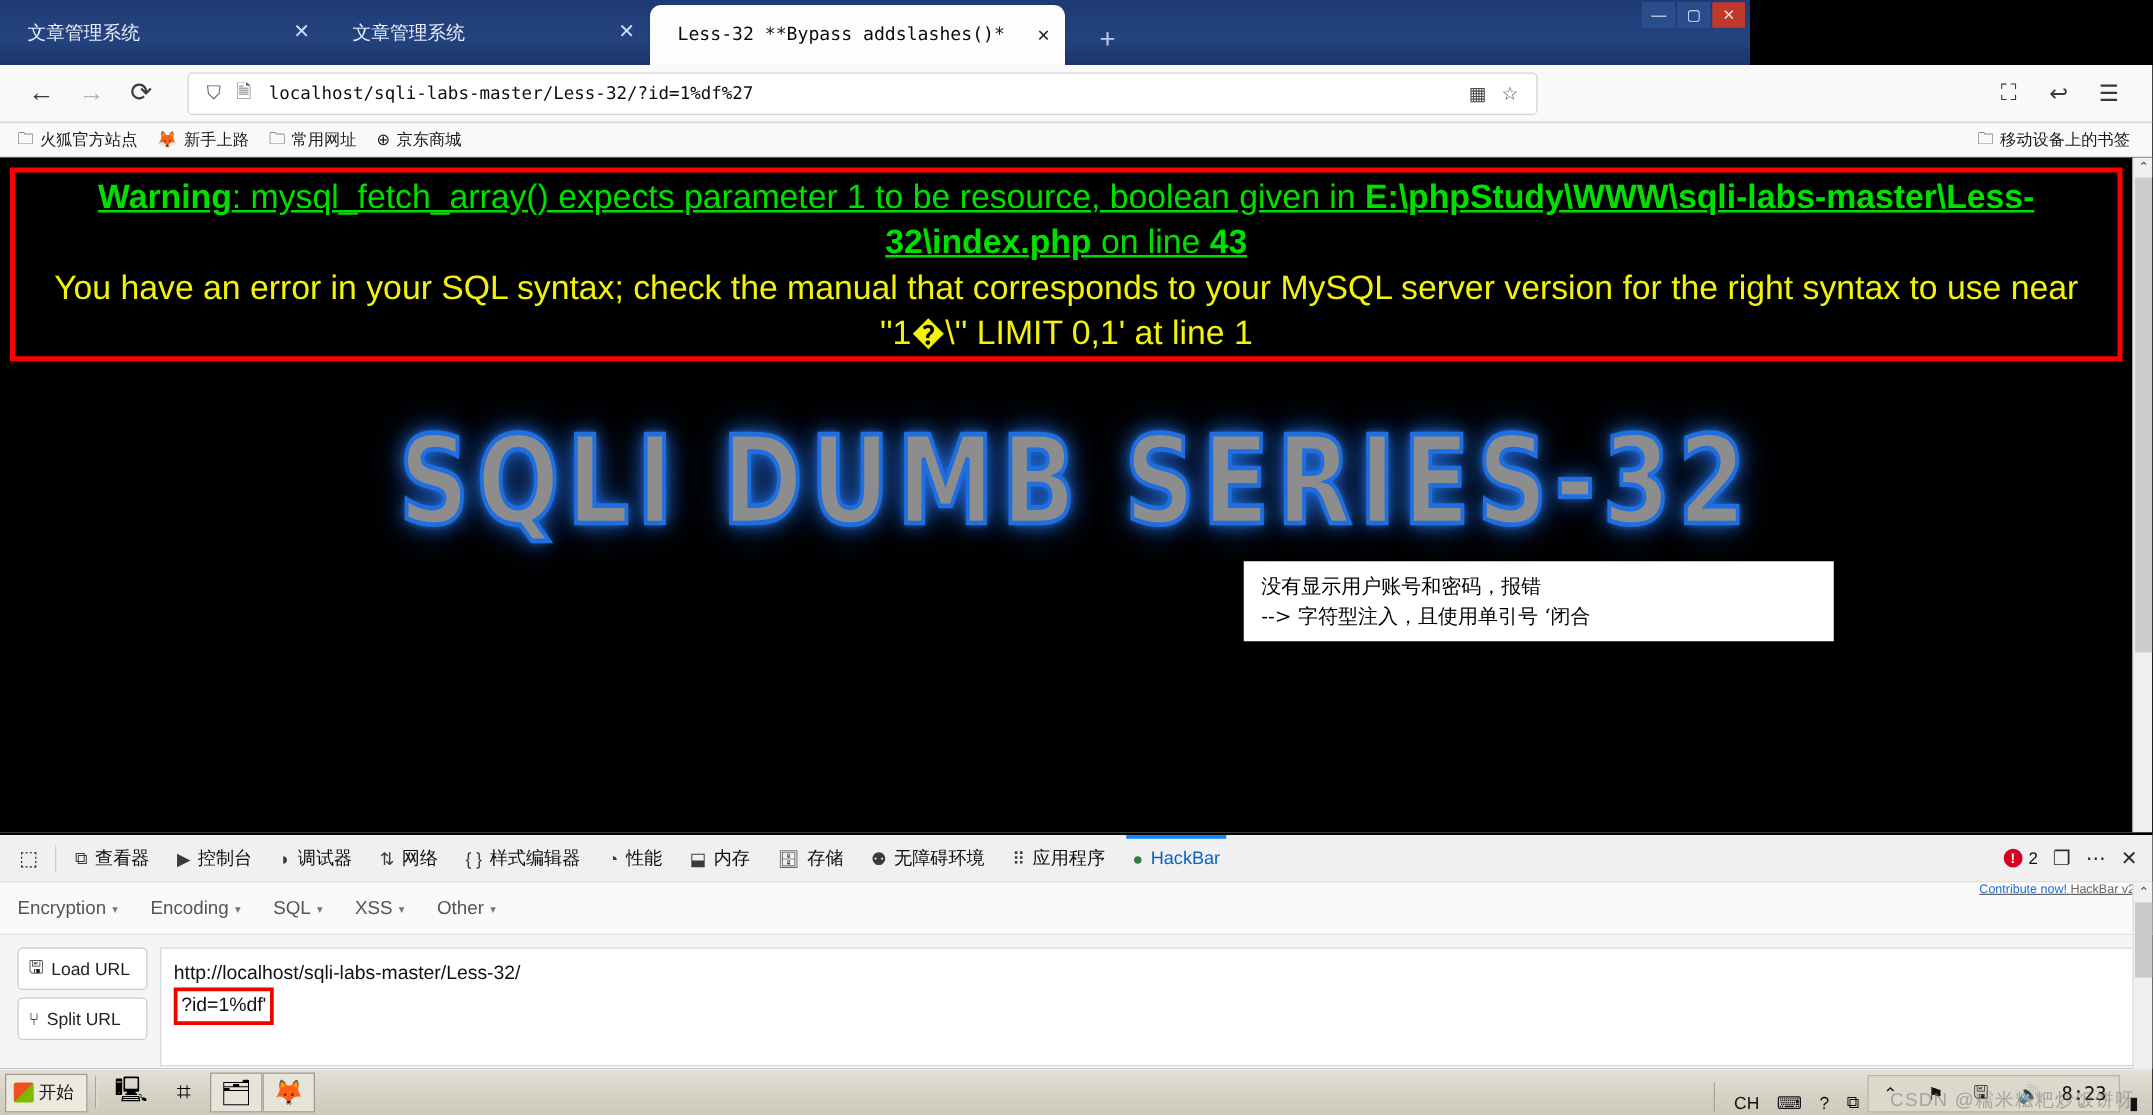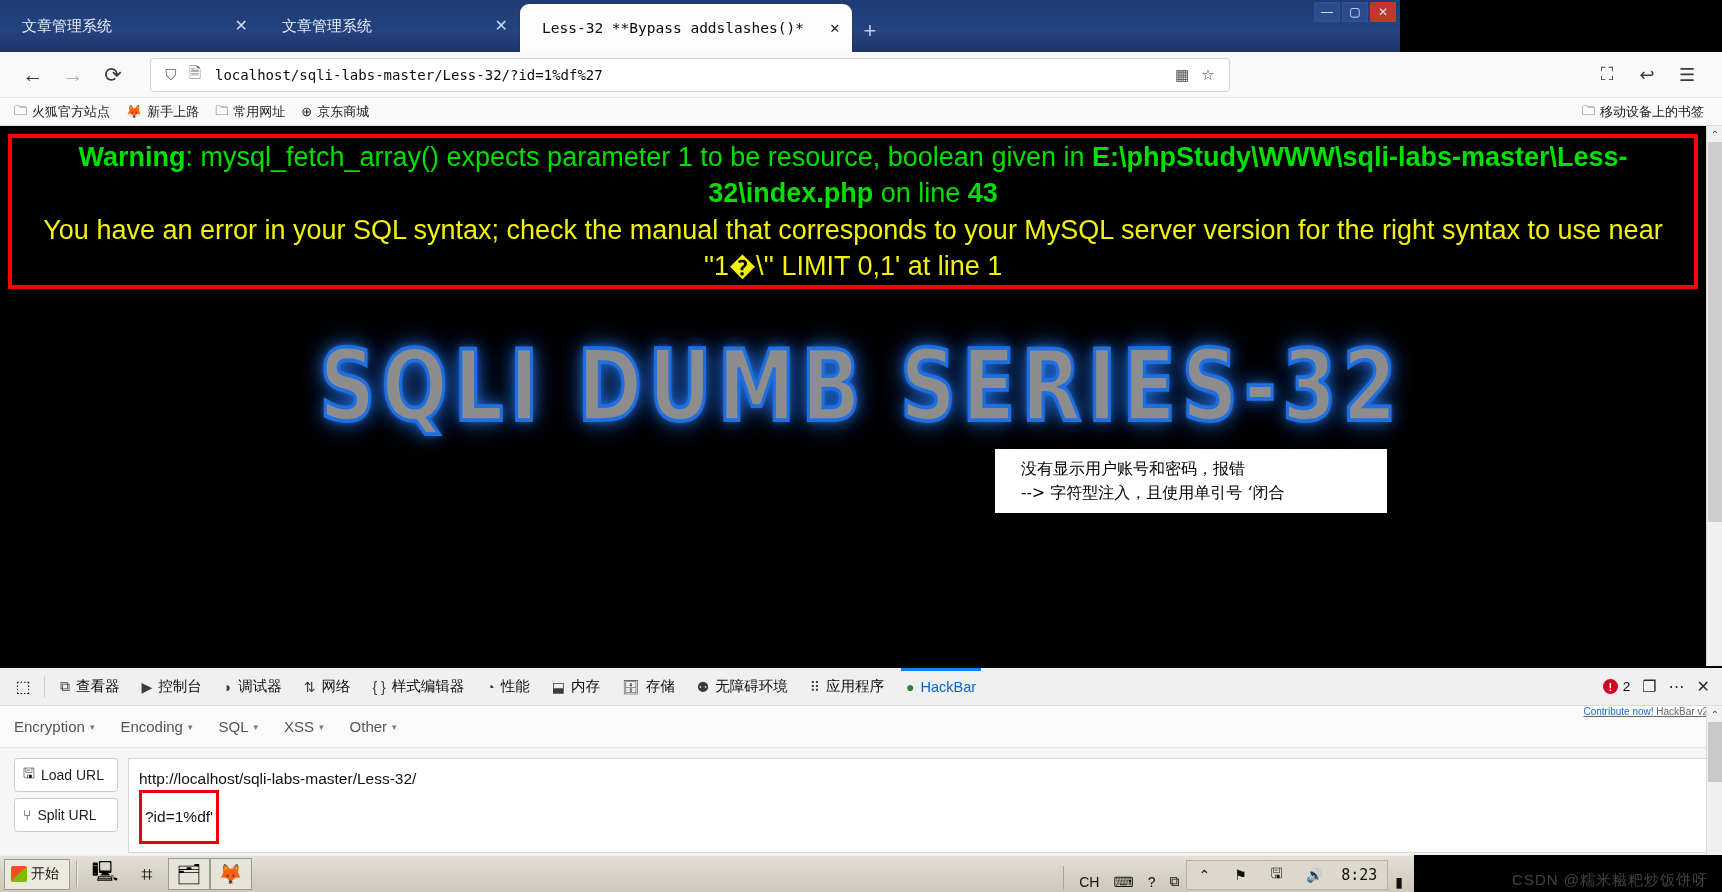--- a/index.html
+++ b/index.html
@@ -27,21 +27,21 @@
   }
   .tab .tab-title { white-space: nowrap; overflow: hidden; text-overflow: ellipsis; }
   .tab .tab-close {
     margin-left: auto; padding-left: 26px;
     color: #cfdbf3; font-size: 16px; line-height: 1;
   }
   .tab.active {
     background: #fdfdfd;
     color: #0b0b0b;
     border-radius: 9px 9px 0 0;
-    margin: 4px 0 0 0;
+    margin: 4px 16px 0 0;
     height: 48px;
     font-family: "DejaVu Sans Mono", monospace;
     font-size: 14.5px;
     box-shadow: 0 0 0 1px rgba(0,0,0,.08);
     min-width: 280px;
   }
   .tab.active .tab-close { color: #222; }
   .newtab {
     color: #bcccea; font-size: 22px; padding: 0 10px 10px 12px; line-height: 1;
     align-self: flex-end;
@@ -107,28 +107,29 @@
   }
   .errbox {
     position: absolute; left: 8px; top: 8px; width: 1690px; height: 155px;
     border: 4px solid #ff0000; background: #000;
     display: flex; flex-direction: column; justify-content: center;
     padding: 4px 10px;
   }
   .warnline {
     color: #00e000; font-size: 27px; line-height: 1.35; text-align: center;
     font-family: "Liberation Sans", sans-serif;
+    text-decoration: underline;
   }
   .warnline b { color: #00e000; font-weight: bold; }
   .sqlline {
     color: #f2f20a; font-size: 27px; line-height: 1.35; text-align: center;
   }
 
   .notebox {
-    position: absolute; left: 995px; top: 323px; width: 392px; padding: 8px 26px;
+    position: absolute; left: 995px; top: 323px; width: 472px; padding: 8px 14px;
     background: #ffffff; color: #000;
     font-family: "DejaVu Serif", serif; font-size: 16px; line-height: 1.5;
     white-space: pre-line;
   }
 
   .logo-wrap {
     position: absolute; left: 0; top: 215px; width: 1722px;
     display: flex; align-items: center; justify-content: center;
   }
   .logo {
@@ -204,37 +205,37 @@
     display: flex; align-items: center; gap: 6px; padding: 0 8px;
     font-size: 14px; color: #222;
   }
   .hb-btn .bi { font-size: 14px; }
   .hb-urlbox {
     flex: 1; margin-left: 10px; border: 1px solid #d8d8d8; background: #fff;
     padding: 8px 10px; font-size: 15.5px; color: #111; line-height: 1.5;
     height: 95px;
   }
   .hb-url-hl {
-    display: inline-block; border: 3px solid #ee0000; padding: 12px 3px;
+    display: inline-block; border: 3px solid #ee0000; padding: 0 3px;
   }
   .annot {
     position: absolute; left: 520px; top: -6px; color: #d3202a;
     font-family: "DejaVu Serif", serif; font-size: 15.5px; line-height: 1.55;
     font-weight: bold; white-space: pre-line; pointer-events: none;
   }
   .dt-scroll {
     position: absolute; right: 0; top: 38px; width: 16px; bottom: 0; background: #f0f0f0;
     border-left: 1px solid #dcdcdc;
   }
   .dt-scroll .arrow { width:16px;height:16px;display:flex;align-items:center;justify-content:center;font-size:10px;color:#444;}
   .dt-scroll .thumb { position:absolute; top:16px; left:1px; width:14px; height:60px; background:#c9c9c9;}
 
   
   .taskbar {
-    position: absolute; left: 0; top: 855px; width: 1414px; height: 37px;
+    position: absolute; left: 0; top: 855px; width: 1722px; height: 37px;
     background: linear-gradient(to bottom, #e4e0d6 0%, #d8d4c8 45%, #cdc8ba 100%);
     border-top: 1px solid #f2efe8;
     display: flex; align-items: center; padding: 0 4px;
   }
   .start {
     height: 31px; display: flex; align-items: center; gap: 4px;
     padding: 0 10px 0 6px; border: 1px solid #9d9a90; background: #eceadf;
     font-size: 14px; color: #111;
   }
   .start .flag {

